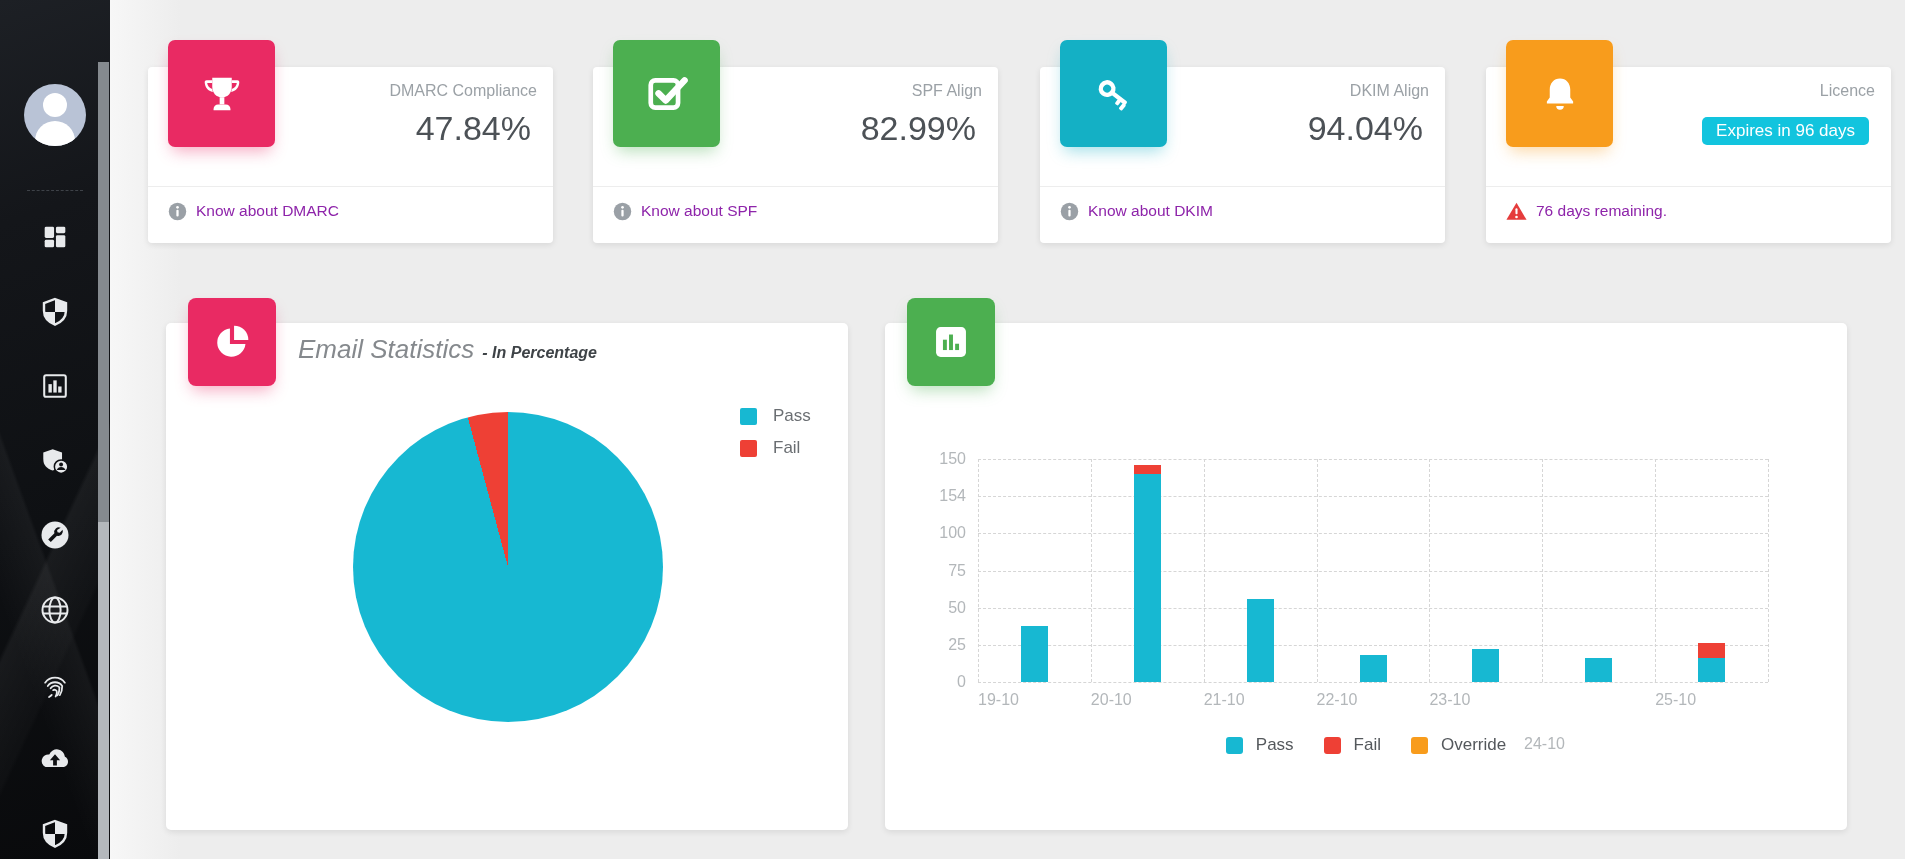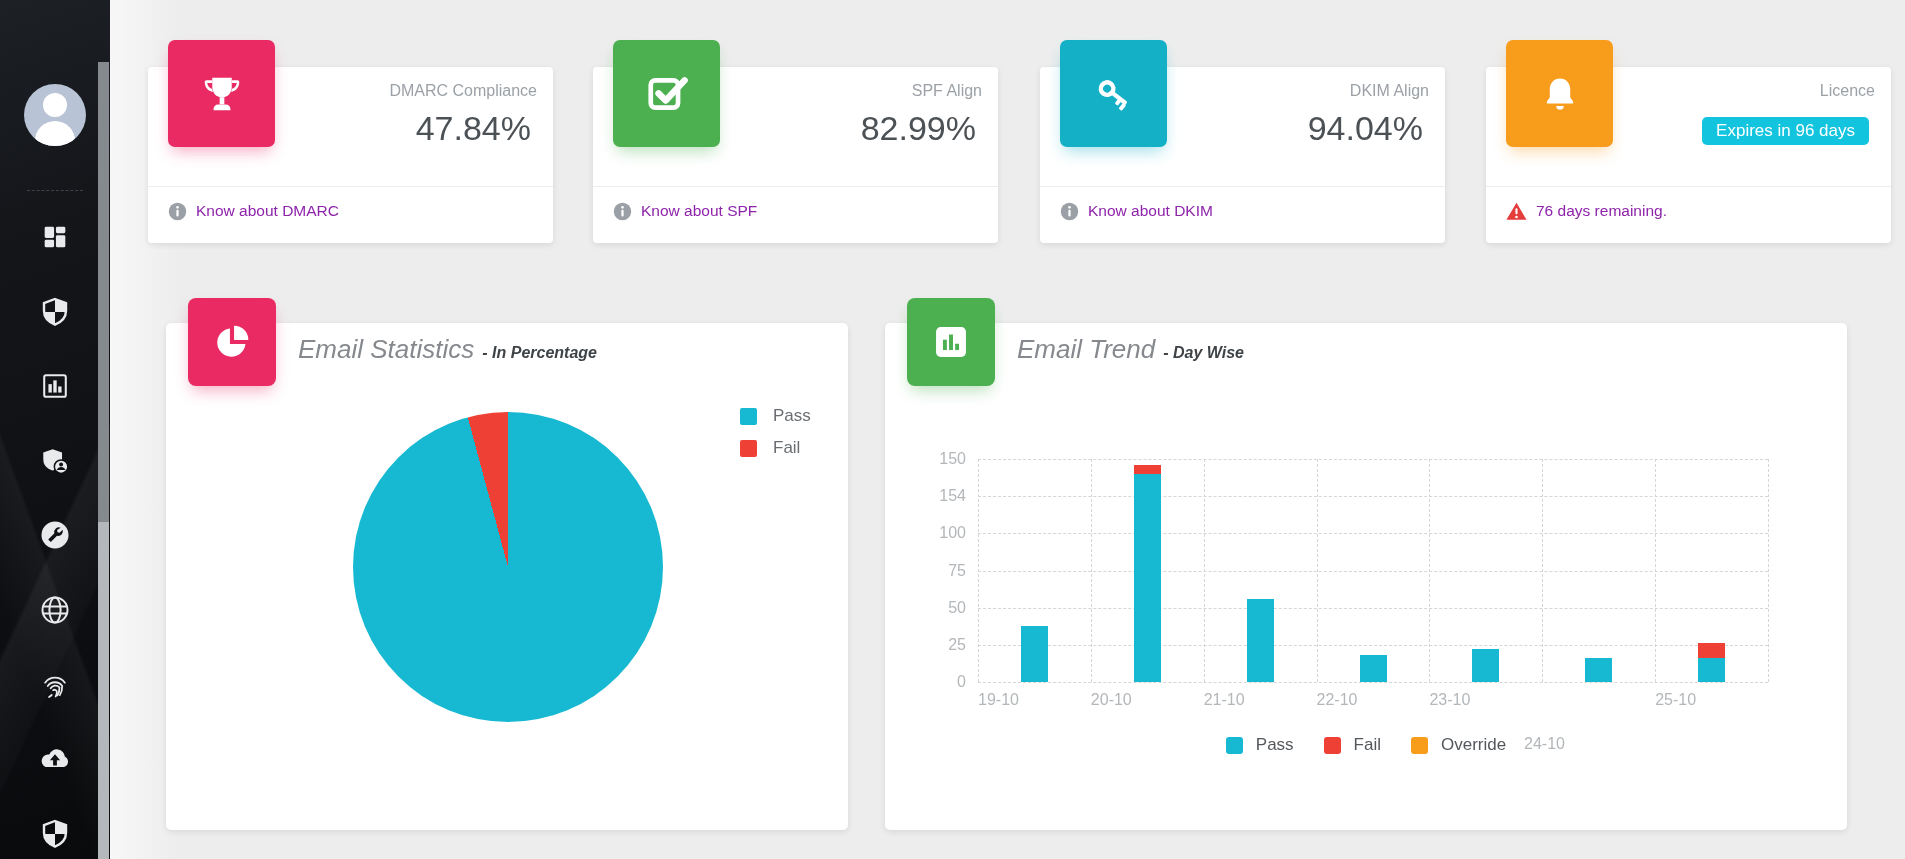--- a/index.html
+++ b/index.html
@@ -193,21 +193,20 @@
     <div class="chart-icon" id="et-icon" style="background: rgb(76, 175, 80); box-shadow: rgba(76, 175, 80, 0.4) 0px 8px 16px -4px;">
         <svg viewBox="0 0 40 40" width="46" height="46">
           <rect x="7" y="7" width="26" height="26" rx="4" fill="#fff"></rect>
           <g fill="#4caf50">
             <rect x="13" y="18" width="3.4" height="9"></rect>
             <rect x="18.3" y="13.5" width="3.4" height="13.5"></rect>
             <rect x="23.6" y="21.5" width="3.4" height="5.5"></rect>
           </g>
         </svg>
       </div>
-    <h2 class="chart-title"><span>Email Trend</span><span class="chart-subtitle">- Day Wise</span></h2>
     <div class="bar-plot" id="bar-plot">
         <div class="hline" style="top: 223px;"></div>
         <div class="ylab" style="top: 213px;">0</div>
         <div class="hline" style="top: 185.833px;"></div>
         <div class="ylab" style="top: 175.833px;">25</div>
         <div class="hline" style="top: 148.667px;"></div>
         <div class="ylab" style="top: 138.667px;">50</div>
         <div class="hline" style="top: 111.5px;"></div>
         <div class="ylab" style="top: 101.5px;">75</div>
         <div class="hline" style="top: 74.3333px;"></div>

